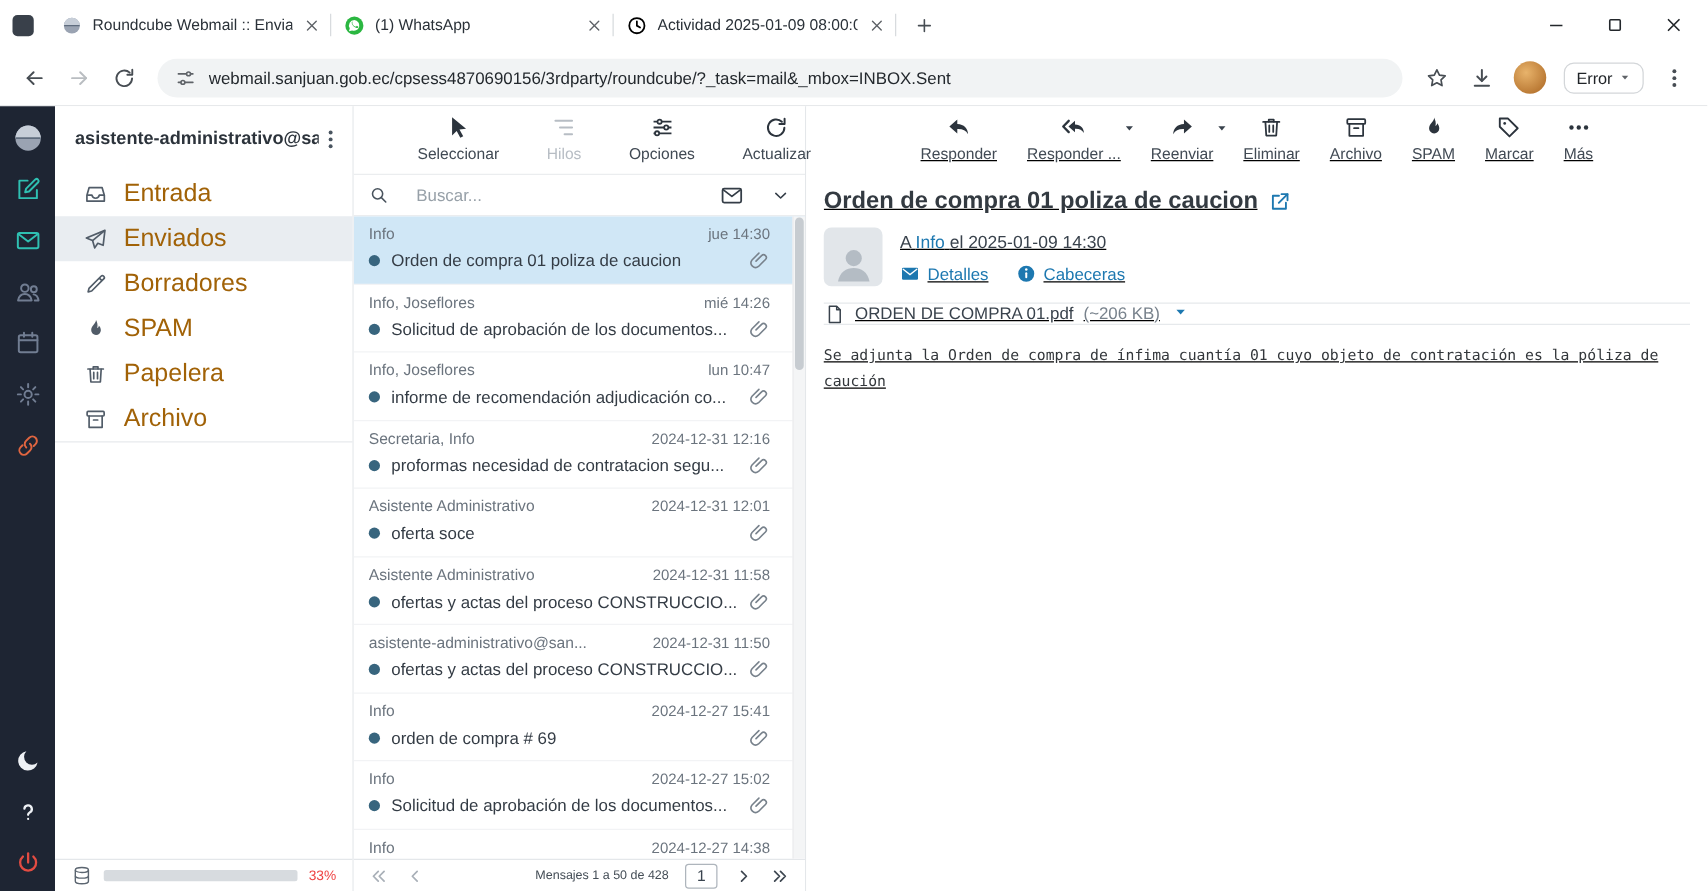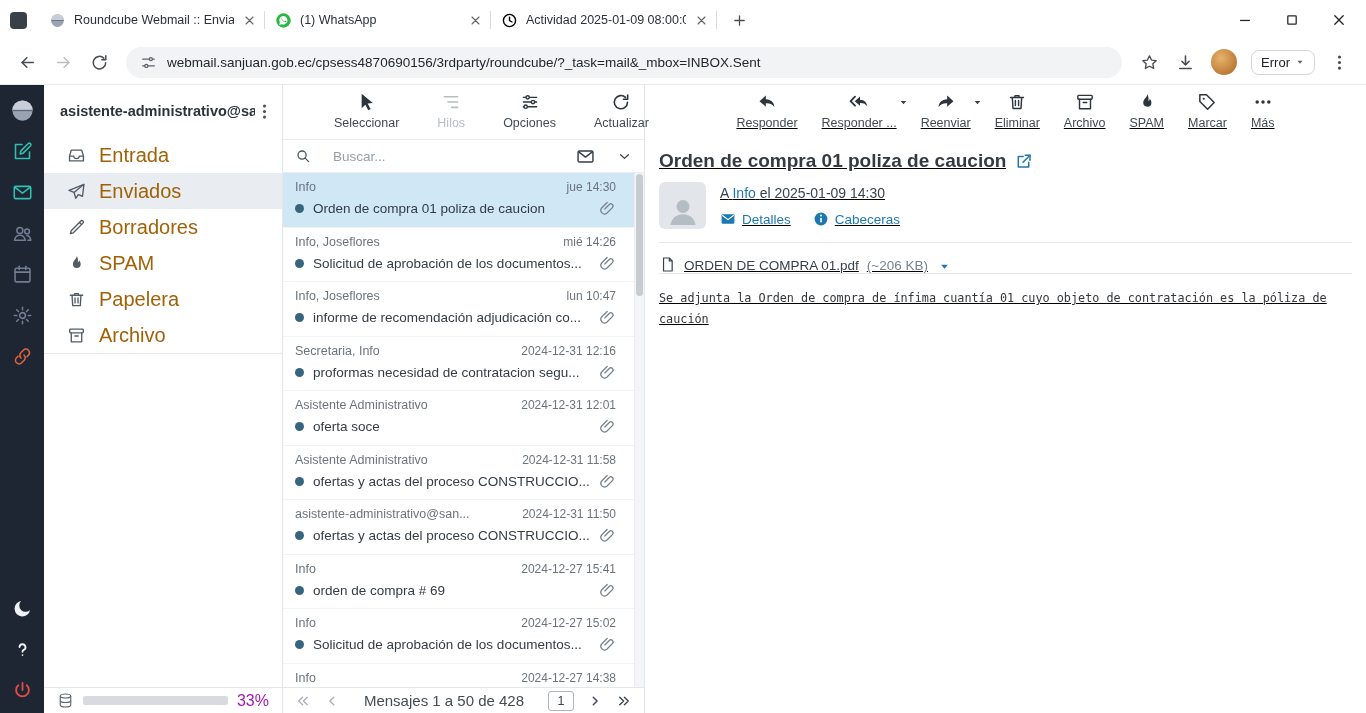--- a/index.html
+++ b/index.html
@@ -60,21 +60,21 @@
   .kebab { width: 19px; height: 19px; color: #4a5560; }
   .flist { flex: none; }
   .frow { height: 36px; display: flex; align-items: center; gap: 13px; padding: 0 23px; font-size: 20px; color: #a16207; cursor: pointer; }
   .frow .fic { width: 19px; height: 19px; color: #515c68; }
   .frow.selected { background: #e9edf1; }
   .fdivider { height: 1px; background: #e7eaed; }
   .quota { margin-top: auto; height: 26px; border-top: 1px solid #e4e7ea; display: flex; align-items: center; gap: 9px; padding: 0 13px; flex: none; }
   .quota .q-ic { width: 17px; height: 17px; color: #5b6570; }
   .q-track { flex: 1; height: 9px; background: #d7dbdf; border-radius: 2px; overflow: hidden; }
   .q-fill { height: 100%; background: #3bc0cd; }
-  .q-label { font-size: 16px; color: #a21caf; }
+  .q-label { font-size: 11px; color: #ef4444; }
 
   
   .listp { width: 362px; border-right: 1px solid #e4e7ea; display: flex; flex-direction: column; flex: none; background: #fff; }
   .ltoolbar { height: 54px; display: flex; align-items: flex-start; padding: 6px 6px 0 40px; gap: 16px; flex: none; }
   .tbtn { display: flex; flex-direction: column; align-items: center; gap: 4px; padding: 1px 11px 0; position: relative; color: #414a54; font-size: 12.5px; cursor: pointer; white-space: nowrap; }
   .tbtn .tic { width: 20px; height: 20px; color: #2c343d; }
   .tbtn .caret { position: absolute; right: -1px; top: 6px; width: 11px; height: 11px; color: #39424c; }
   .tbtn.disabled, .tbtn.disabled .tic { color: #b7bdc4; }
   .search { height: 34px; border-top: 1px solid #ebedef; border-bottom: 1px solid #ebedef; display: flex; align-items: center; gap: 22px; padding: 0 12px; flex: none; }
   .search .s-ic { width: 16px; height: 16px; color: #4a545e; }
@@ -90,38 +90,38 @@
   .mrow .mdate { font-size: 12px; color: #6b747e; margin-left: 10px; white-space: nowrap; }
   .mrow .l2 { display: flex; align-items: center; gap: 9px; margin-top: 6px; }
   .mrow .dot { width: 9px; height: 9px; border-radius: 50%; background: #38657e; flex: none; }
   .mrow .subj { flex: 1; font-size: 13.5px; color: #343c45; white-space: nowrap; overflow: hidden; text-overflow: ellipsis; }
   .mrow .clip { width: 17px; height: 17px; color: #78828c; }
   .scrollbar { position: absolute; top: 0; right: 0; bottom: 0; width: 10px; background: #f4f5f6; border-left: 1px solid #ececee; }
   .scrollbar .thumb { position: absolute; top: 1px; left: 1px; width: 7px; height: 122px; border-radius: 4px; background: #c7ccd1; }
   .pagination { height: 26px; border-top: 1px solid #e4e7ea; display: flex; align-items: center; gap: 13px; padding: 0 12px; flex: none; }
   .pg-ic { width: 16px; height: 16px; color: #3d4650; cursor: pointer; }
   .pg-ic.disabled { color: #a9b0b8; }
-  .pg-text { flex: 1; text-align: center; font-size: 15px; color: #444d56; }
+  .pg-text { flex: 1; text-align: right; font-size: 10px; color: #444d56; }
   .pg-input { width: 26px; height: 20px; border: 1px solid #aeb5bc; border-radius: 3px; text-align: center; font-family: "Liberation Sans", sans-serif; font-size: 12.5px; color: #39434e; }
 
   
   .msgp { flex: 1; display: flex; flex-direction: column; background: #fff; min-width: 0; text-decoration: underline; }
   .mtoolbar { height: 54px; display: flex; align-items: flex-start; justify-content: center; padding-top: 6px; gap: 2px; flex: none; }
   .subjectrow { display: flex; align-items: center; gap: 9px; padding: 11px 16px 6px 14px; }
   .subject { font-size: 19px; font-weight: 700; color: #333a41; white-space: nowrap; overflow: hidden; }
   .extlink-ic { width: 18px; height: 18px; color: #1d78b0; }
   .fromblock { display: flex; gap: 14px; padding: 4px 14px 0; }
   .avatar { width: 47px; height: 47px; border-radius: 6px; background: #e2e6ea; color: #b4bcc4; display: flex; align-items: flex-end; justify-content: center; overflow: hidden; }
   .avatar .ic { width: 36px; height: 36px; }
   .meta1 { font-size: 14px; color: #39424c; margin-top: 3px; }
   .lnk { color: #1d78b0; cursor: pointer; }
   .meta2 { display: flex; gap: 22px; margin-top: 10px; }
   .meta-link { display: flex; align-items: center; gap: 6px; color: #1d78b0; font-size: 13.5px; cursor: pointer; }
   .meta-link .ic { width: 16px; height: 16px; }
-  .attachrow { margin: 13px 14px 0; border-top: 1px solid #e6e9ec; border-bottom: 1px solid #e6e9ec; height: 32px; display: flex; align-items: flex-end; gap: 8px; cursor: pointer; }
+  .attachrow { margin: 13px 14px 0; border-top: 1px solid #e6e9ec; border-bottom: 1px solid #e6e9ec; height: 18px; display: flex; align-items: flex-start; gap: 8px; cursor: pointer; }
   .attachrow .a-pdf { width: 17px; height: 17px; color: #39424c; }
   .a-name { font-size: 13.5px; color: #39424c; }
   .a-size { font-size: 13.5px; color: #78828c; }
   .a-caret { width: 13px; height: 13px; color: #1d78b0; margin-left: 2px; }
   .msg-body { margin: 14px; font-family: "DejaVu Sans Mono", monospace; font-size: 11.8px; line-height: 1.8; color: #33373b; max-width: 686px; }
 </style>
 </head>
 <body>
 
 <div class="browser">

